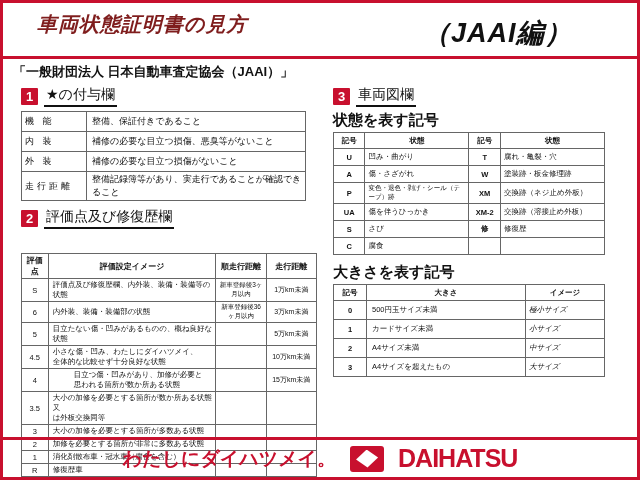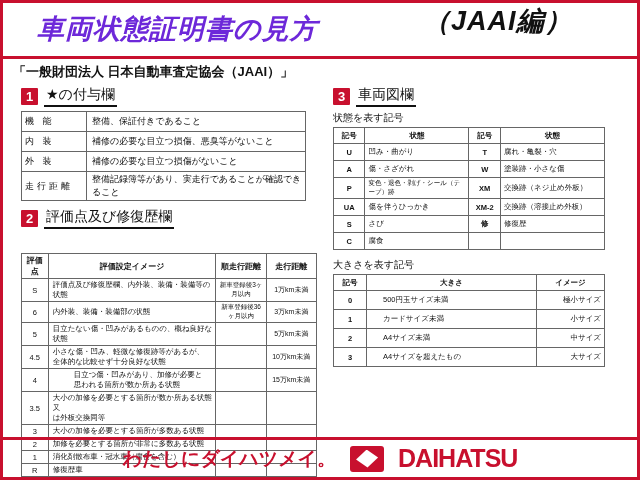--- a/index.html
+++ b/index.html
@@ -8,25 +8,25 @@
     background:#ffffff;
     font-family:"Liberation Sans","DejaVu Sans",sans-serif;
     color:#111;
     overflow:hidden;
   }
   .page{position:relative;width:640px;height:480px;box-sizing:border-box;border:3px solid #c8102e;}
   
   .header{position:relative;height:56px;border-bottom:3px solid #c8102e;box-sizing:border-box;}
   .header-title{
     position:absolute;left:34px;top:8px;
-    font-size:27px;font-weight:bold;letter-spacing:1px;color:#6d28d9;
+    font-size:20px;font-weight:bold;letter-spacing:1px;color:#7f1d1d;
     font-style:italic;
   }
   .header-title2{
-    position:absolute;left:420px;top:0;
+    position:absolute;left:420px;top:12px;
     font-size:27px;font-weight:bold;letter-spacing:1px;color:#111;
     font-style:italic;
   }
   .subheader{
     position:absolute;left:10px;top:60px;
     font-size:13px;font-weight:bold;color:#111;
   }
   
   .sec{position:absolute;}
   .sec-head{display:flex;align-items:center;gap:6px;margin-bottom:4px;}
@@ -43,32 +43,32 @@
   .tbl-fuyo td.val{width:210px;font-size:9px;padding-left:5px;}
   .tbl-hyoka{width:296px;margin-top:24px;}
   .tbl-hyoka th{background:#fff;font-size:8px;text-align:center;font-weight:bold;height:14px;}
   .tbl-hyoka td{font-size:7.5px;}
   .tbl-hyoka td.score{width:22px;text-align:center;}
   .tbl-hyoka td.img{width:170px;padding-left:4px;}
   .tbl-hyoka td.sou{width:52px;text-align:center;font-size:6.5px;}
   .tbl-hyoka td.dist{width:52px;text-align:center;font-size:7px;}
   .note{font-size:6.5px;line-height:1.45;margin-top:4px;color:#111;}
   
-  .sym-cap{font-size:10px;font-weight:normal;margin:3px 0 2px 0;}
+  .sym-cap{font-size:15px;font-weight:bold;margin:3px 0 2px 0;}
   .tbl-sym{width:272px;}
   .tbl-sym th{font-size:7.5px;text-align:center;height:13px;}
   .tbl-sym td{font-size:7.5px;height:14px;}
   .tbl-sym td.c{text-align:center;width:26px;font-weight:bold;}
   .tbl-sym td.d{width:106px;padding-left:3px;}
   .tbl-size{width:272px;}
   .tbl-size th{font-size:7.5px;text-align:center;height:13px;}
   .tbl-size td{font-size:7.5px;height:16px;}
   .tbl-size td.c{text-align:center;width:26px;font-weight:bold;}
-  .tbl-size td.d{width:150px;padding-left:16px;}
-  .tbl-size td.e{text-align:right;}
+  .tbl-size td.d{width:150px;padding-left:5px;}
+  .tbl-size td.e{text-align:left;font-style:italic;}
   
   .footer{position:absolute;left:0;right:0;bottom:0;height:40px;border-top:3px solid #c8102e;box-sizing:border-box;display:flex;align-items:center;justify-content:center;gap:14px;}
   .slogan{font-size:19px;font-weight:bold;color:#c8102e;letter-spacing:0px;}
   .dh-mark{width:34px;height:26px;background:#c8102e;border-radius:3px;position:relative;}
   .dh-mark:before{
     content:"";position:absolute;left:6px;top:4px;width:22px;height:18px;
     background:#fff;
     clip-path:polygon(0% 55%,48% 0%,100% 45%,52% 100%);
   }
   .dh-word{font-size:25px;font-weight:bold;color:#c8102e;letter-spacing:-1px;}
@@ -138,21 +138,21 @@
         <td class="dist">3万km未満</td>
       </tr>
       <tr>
         <td class="score">5</td>
         <td class="img">目立たない傷・凹みがあるものの、概ね良好な状態</td>
         <td class="sou"></td>
         <td class="dist">5万km未満</td>
       </tr>
       <tr>
         <td class="score">4.5</td>
-        <td class="img" style="white-space:pre-line;">小さな傷・凹み、軽微な修復跡等があるが、
+        <td class="img" style="white-space:pre-line;">小さな傷・凹み、わたしにダイハツメイ、
 全体的な比較せず十分良好な状態</td>
         <td class="sou"></td>
         <td class="dist">10万km未満</td>
       </tr>
       <tr>
         <td class="score">4</td>
         <td class="img" style="white-space:pre-line;padding-left:25px;">目立つ傷・凹みがあり、加修が必要と
 思われる箇所が数か所ある状態</td>
         <td class="sou"></td>
         <td class="dist">15万km未満</td>
@@ -211,21 +211,21 @@
       <tr>
         <td class="c">U</td>
         <td class="d">凹み・曲がり</td>
         <td class="c">T</td>
         <td class="d">腐れ・亀裂・穴</td>
       </tr>
       <tr>
         <td class="c">A</td>
         <td class="d">傷・さざがれ</td>
         <td class="c">W</td>
-        <td class="d">塗装跡・小さな傷</td>
+        <td class="d">塗装跡・板金修理跡</td>
       </tr>
       <tr>
         <td class="c">P</td>
         <td class="d" style="font-size:6.5px;">変色・退色・剥げ・シール（テープ）跡</td>
         <td class="c">XM</td>
         <td class="d">交換跡（ネジ止め外板）</td>
       </tr>
       <tr>
         <td class="c">UA</td>
         <td class="d">傷を伴うひっかき</td>

